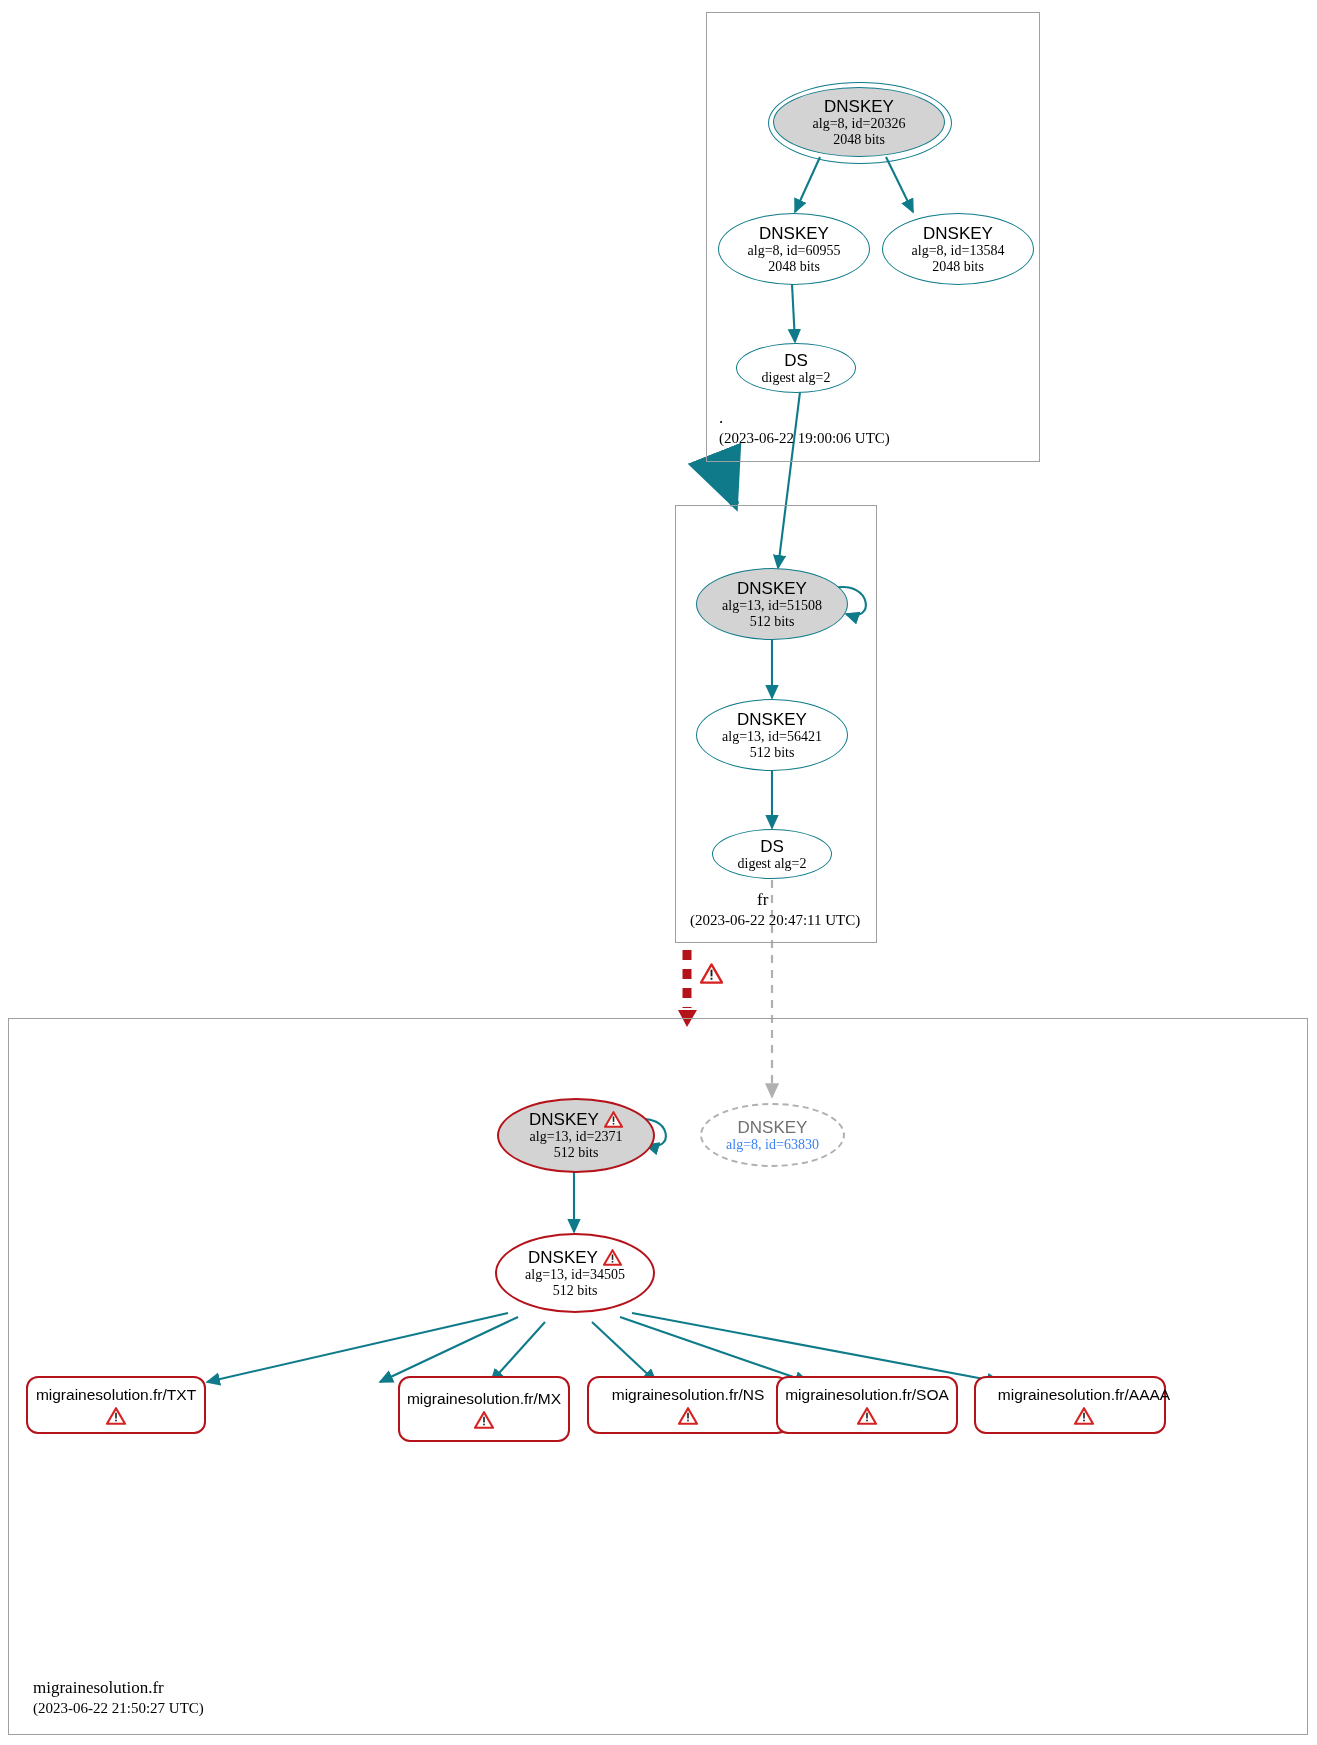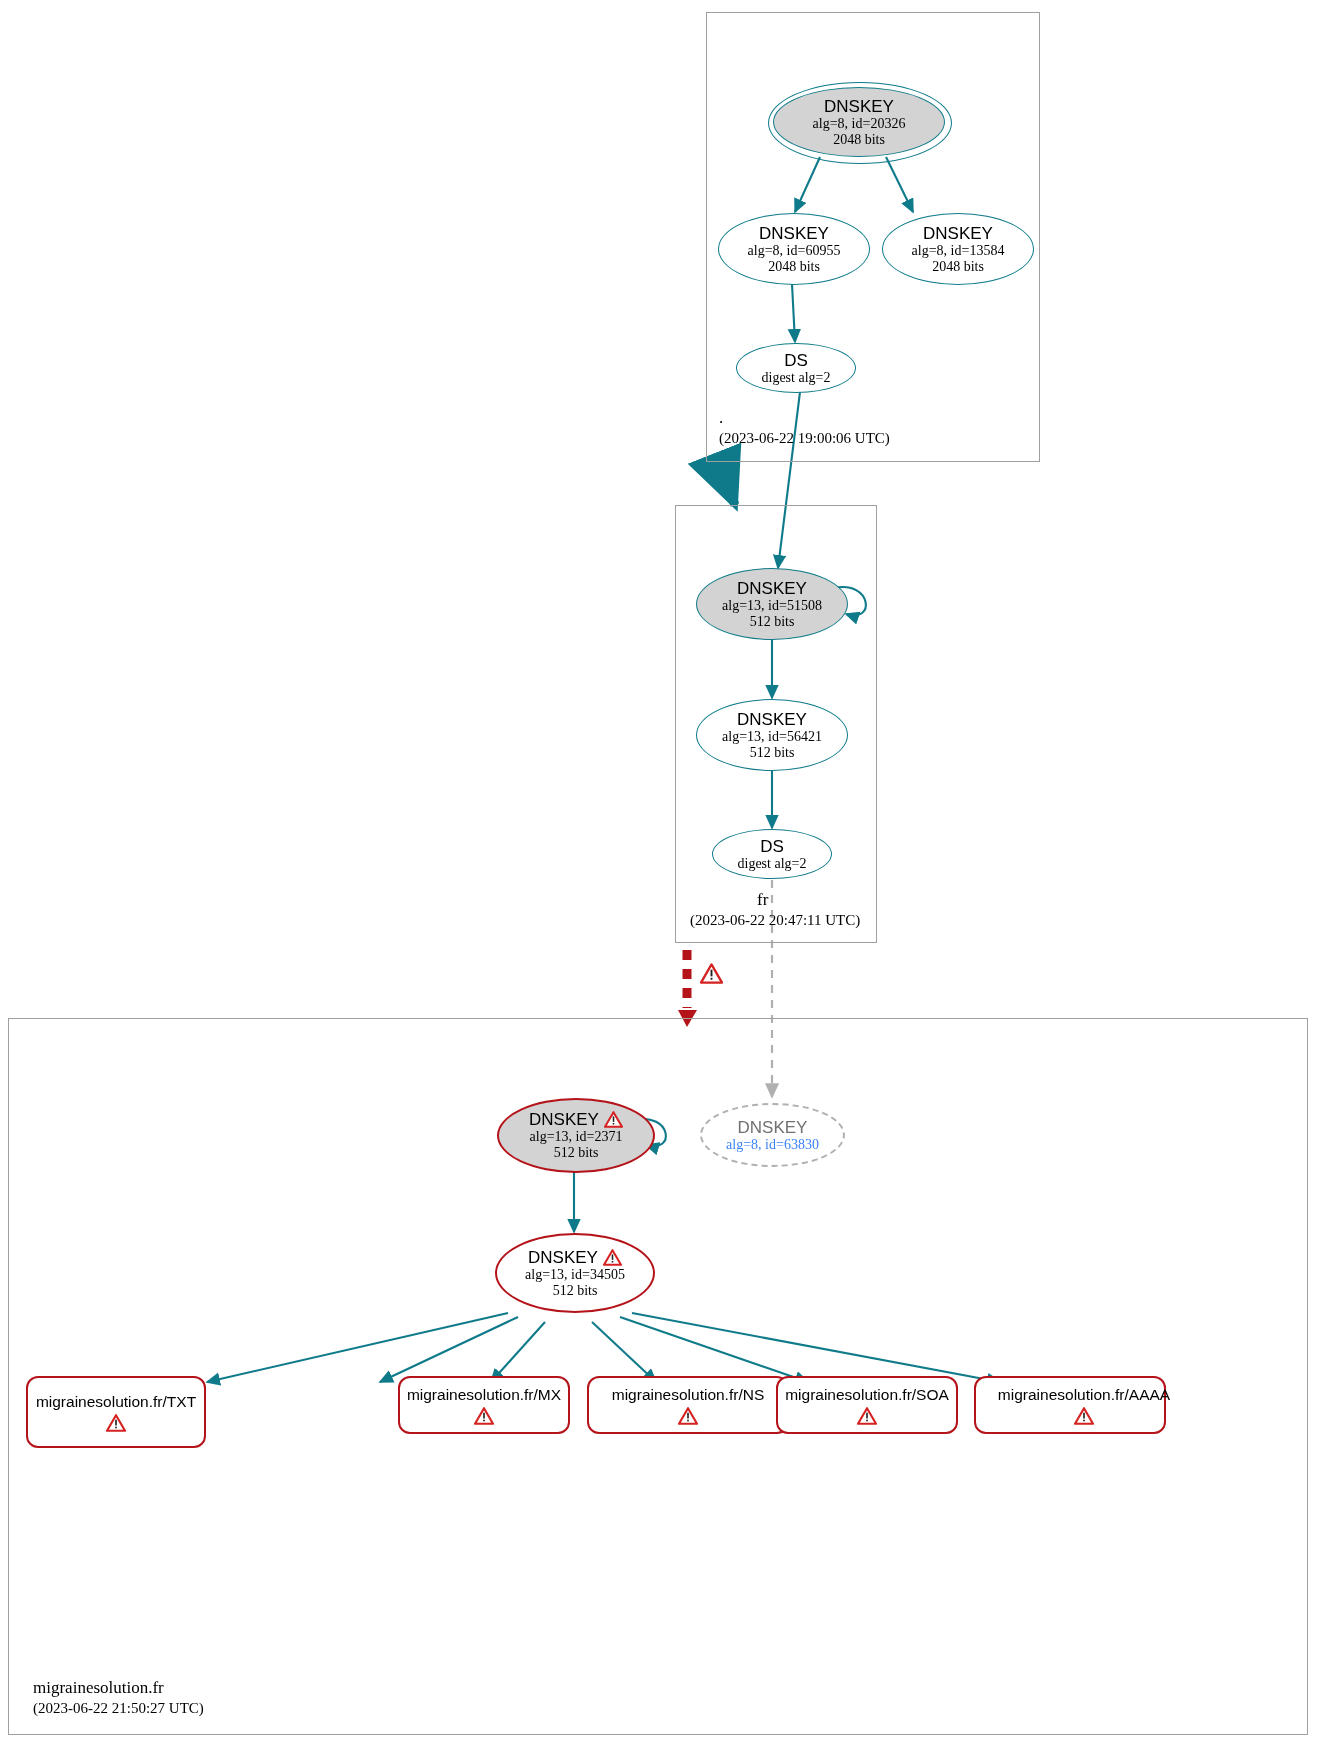--- a/index.html
+++ b/index.html
@@ -178,33 +178,33 @@
           <path d="M12 1.5 L23 20.5 L1 20.5 Z" fill="#ffffff" stroke="#d62121" stroke-width="2.6" stroke-linejoin="round"></path>
           <rect x="11" y="7" width="2" height="7" fill="#222"></rect>
           <rect x="11" y="15.5" width="2" height="2" fill="#222"></rect>
         </svg>
       </span>
     </div>
     <div class="n-sub">alg=13, id=34505</div>
     <div class="n-sub">512 bits</div>
   </div>
 
-  <div class="rrset" style="left:26px;top:1376px;width:180px;height:72px;">
+  <div class="rrset" style="left:26px;top:1376px;width:180px;height:58px;">
     <div class="rr-label">migrainesolution.fr/TXT</div>
     <span class="warn warn-sm">
       <svg viewBox="0 0 24 22" width="20" height="18">
         <path d="M12 1.5 L23 20.5 L1 20.5 Z" fill="#ffffff" stroke="#d62121" stroke-width="2.6" stroke-linejoin="round"></path>
         <rect x="11" y="7" width="2" height="7" fill="#222"></rect>
         <rect x="11" y="15.5" width="2" height="2" fill="#222"></rect>
       </svg>
     </span>
   </div>
 
 
-  <div class="rrset" style="left:398px;top:1376px;width:172px;height:58px;">
+  <div class="rrset" style="left:398px;top:1376px;width:172px;height:66px;">
     <div class="rr-label">migrainesolution.fr/MX</div>
     <span class="warn warn-sm">
       <svg viewBox="0 0 24 22" width="20" height="18">
         <path d="M12 1.5 L23 20.5 L1 20.5 Z" fill="#ffffff" stroke="#d62121" stroke-width="2.6" stroke-linejoin="round"></path>
         <rect x="11" y="7" width="2" height="7" fill="#222"></rect>
         <rect x="11" y="15.5" width="2" height="2" fill="#222"></rect>
       </svg>
     </span>
   </div>
 

